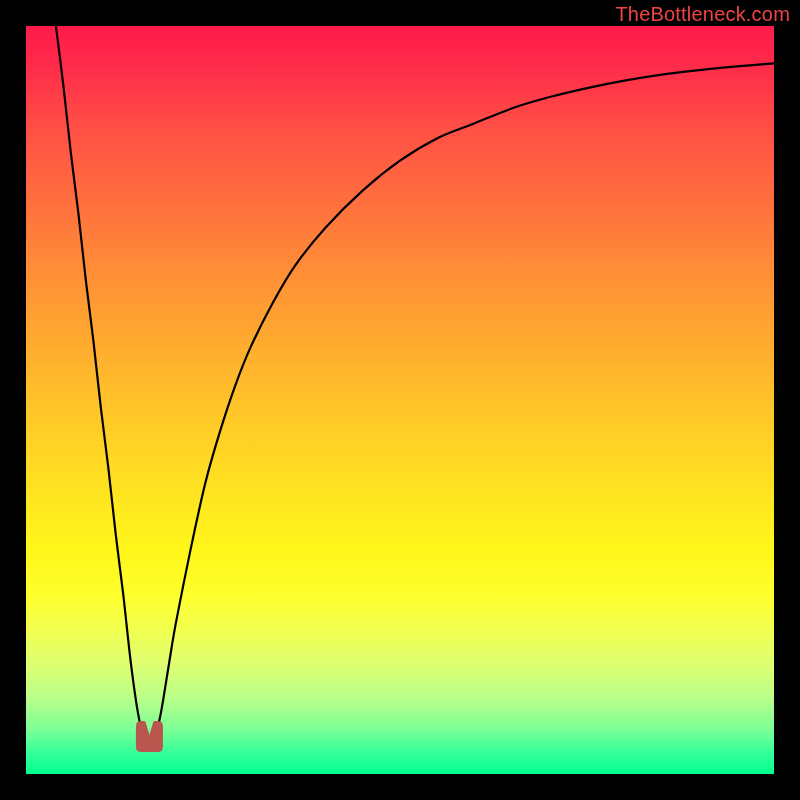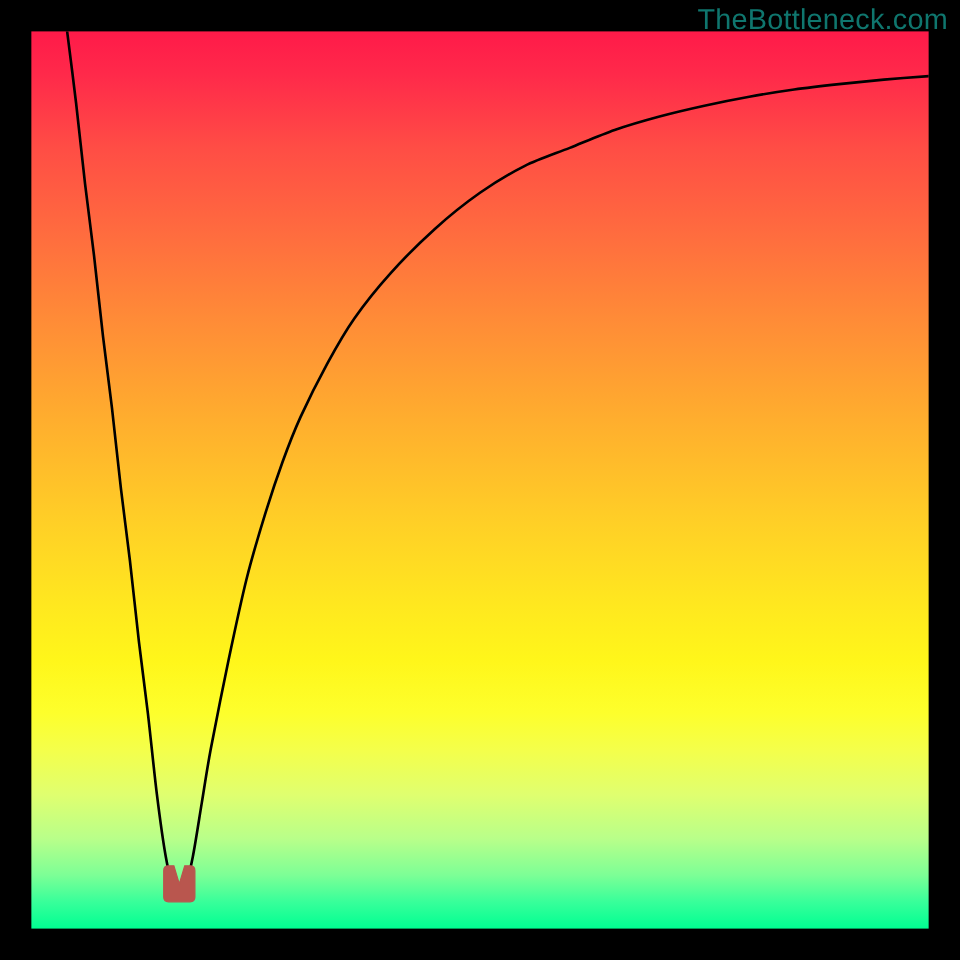--- a/index.html
+++ b/index.html
@@ -56,22 +56,22 @@
     position: absolute;
     left: 0;
     top: 0;
     width: 748px;
     height: 748px;
   }
   .watermark {
     position: absolute;
     top: 3px;
     right: 10px;
-    color: #0f766e;
-    font-size: 24px;
+    color: #ef4444;
+    font-size: 20px;
     letter-spacing: 0.2px;
     font-weight: 400;
     user-select: none;
   }
 </style>
 </head>
 <body>
 
 <div class="frame">
 

